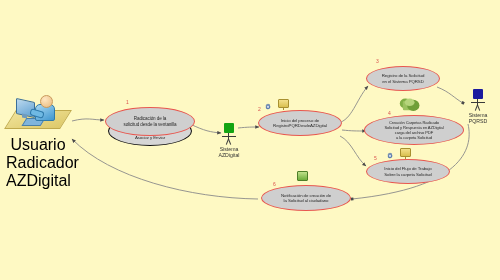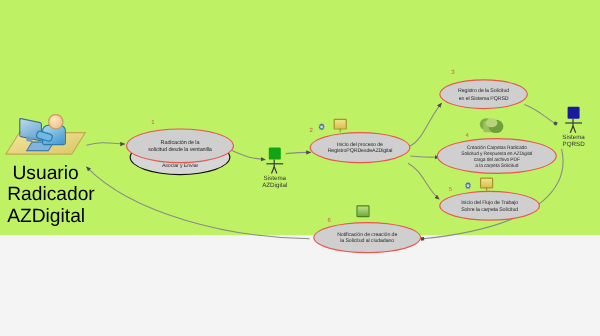--- a/index.html
+++ b/index.html
@@ -9,22 +9,22 @@
   body {
     width: 500px;
     height: 280px;
     background: #f4f4f4;
     font-family: "Liberation Sans", sans-serif;
     overflow: hidden;
   }
   #canvas {
     position: relative;
     width: 500px;
-    height: 196px;
-    background: #bef264;
+    height: 280px;
+    background: #fef9c3;
   }
   #edges {
     position: absolute;
     left: 0;
     top: 0;
     width: 500px;
     height: 280px;
     pointer-events: none;
   }
 

